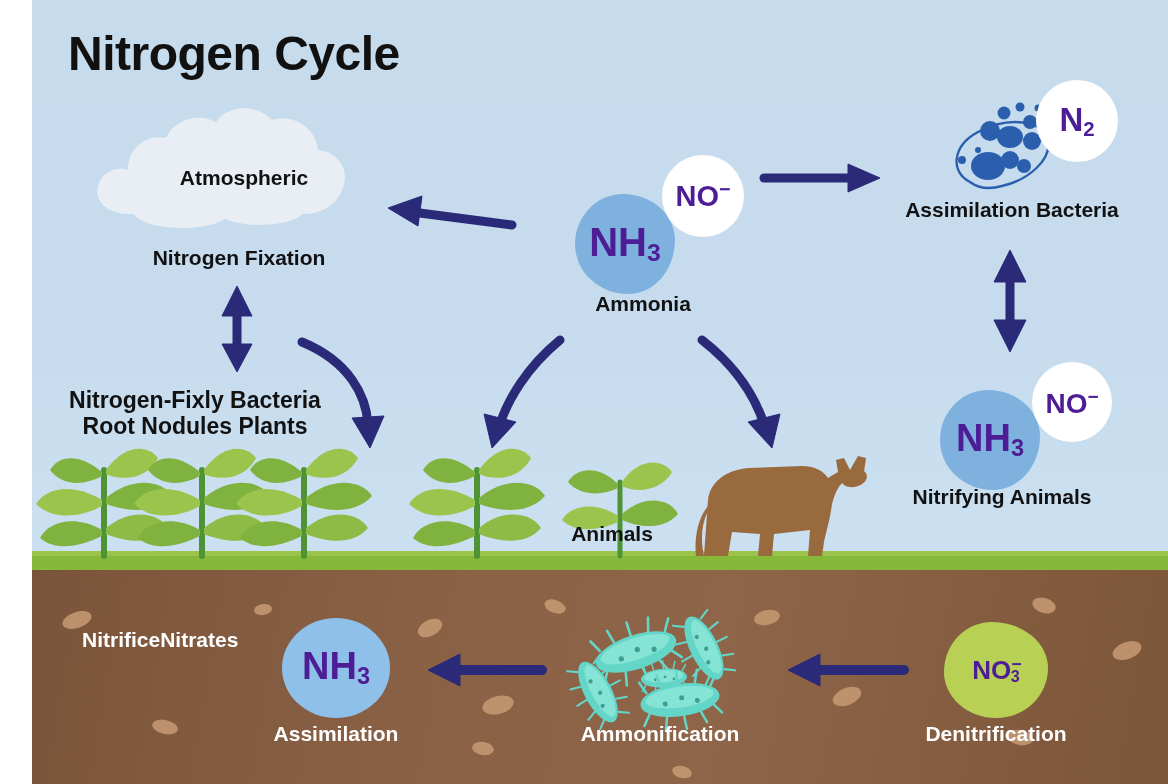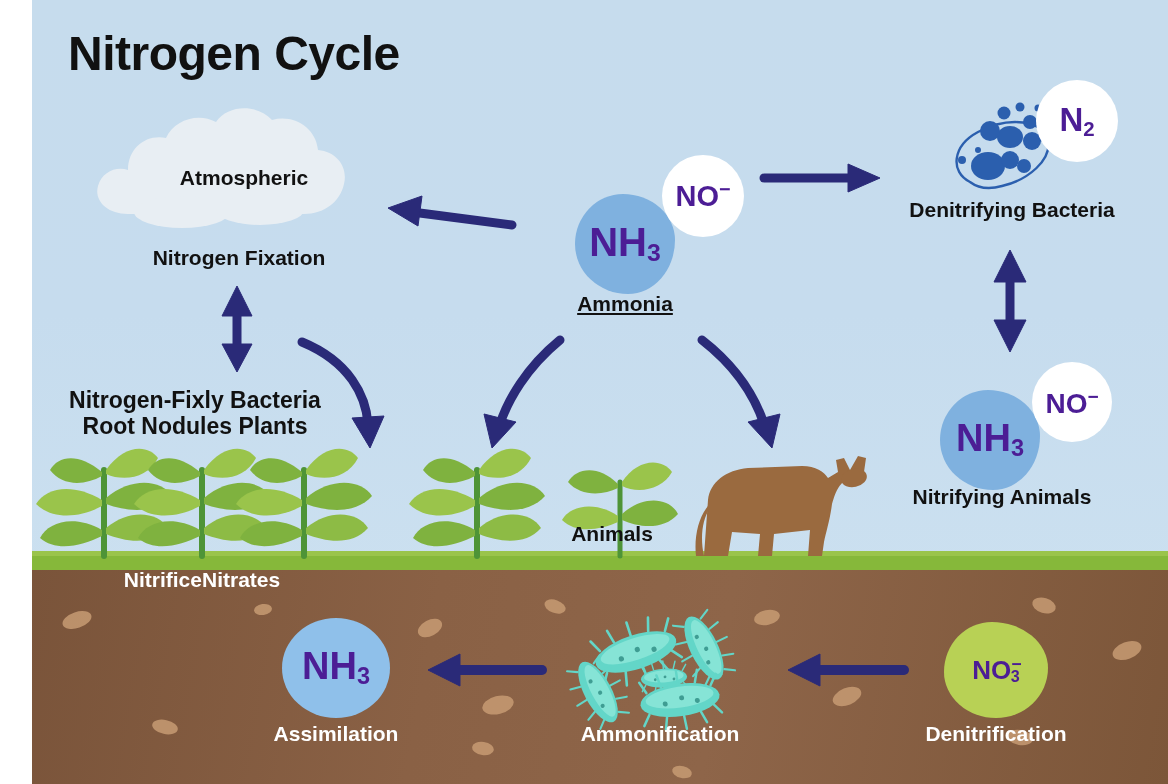--- a/index.html
+++ b/index.html
@@ -297,38 +297,38 @@
     <span>Nitrogen-Fixly Bacteria</span><br>
     <span>Root Nodules Plants</span>
   </div>
 
   <div class="blob blue" style="left:543px; top:194px; width:100px; height:100px; font-size:40px;">
     <span class="formula"><span>NH</span><sub>3</sub></span>
   </div>
   <div class="blob white" style="left:630px; top:155px; width:82px; height:82px; font-size:29px;">
     <span class="formula"><span>NO</span><sup>−</sup></span>
   </div>
-  <div class="lbl" style="left:498px; top:292px; width:190px;text-decoration:underline;">Ammonia</div>
+  <div class="lbl" style="left:516px; top:292px; width:190px;">Ammonia</div>
 
   <div class="blob white" style="left:1004px; top:80px; width:82px; height:82px; font-size:33px;">
     <span class="formula"><span>N</span><sub>2</sub></span>
   </div>
-  <div class="lbl" style="left:852px; top:198px; width:256px;">Denitrifying Bacteria</div>
+  <div class="lbl" style="left:852px; top:198px; width:256px;">Assimilation Bacteria</div>
 
   <div class="blob blue" style="left:908px; top:390px; width:100px; height:100px; font-size:38px;">
     <span class="formula"><span>NH</span><sub>3</sub></span>
   </div>
   <div class="blob white" style="left:1000px; top:362px; width:80px; height:80px; font-size:28px;">
     <span class="formula"><span>NO</span><sup>−</sup></span>
   </div>
   <div class="lbl" style="left:848px; top:485px; width:244px;">Nitrifying Animals</div>
 
   <div class="lbl" style="left:520px; top:522px; width:120px;">Animals</div>
 
-  <div class="lbl white" style="left:50px; top:568px; width:240px; text-align:center;">NitrificeNitrates</div>
+  <div class="lbl white" style="left:50px; top:628px; width:240px; text-align:left;">NitrificeNitrates</div>
 
   <div class="blob blue2" style="left:250px; top:618px; width:108px; height:100px; font-size:38px;">
     <span class="formula"><span>NH</span><sub>3</sub></span>
   </div>
   <div class="lbl white" style="left:528px; top:722px; width:200px;">Ammonification</div>
 
   <div class="lbl white" style="left:224px; top:722px; width:160px;">Assimilation</div>
 
   <div class="blob green" style="left:912px; top:622px; width:104px; height:96px; font-size:26px;">
     <span class="formula"><span>NO</span><sup>−</sup><sub style="margin-left:-11px">3</sub></span>

